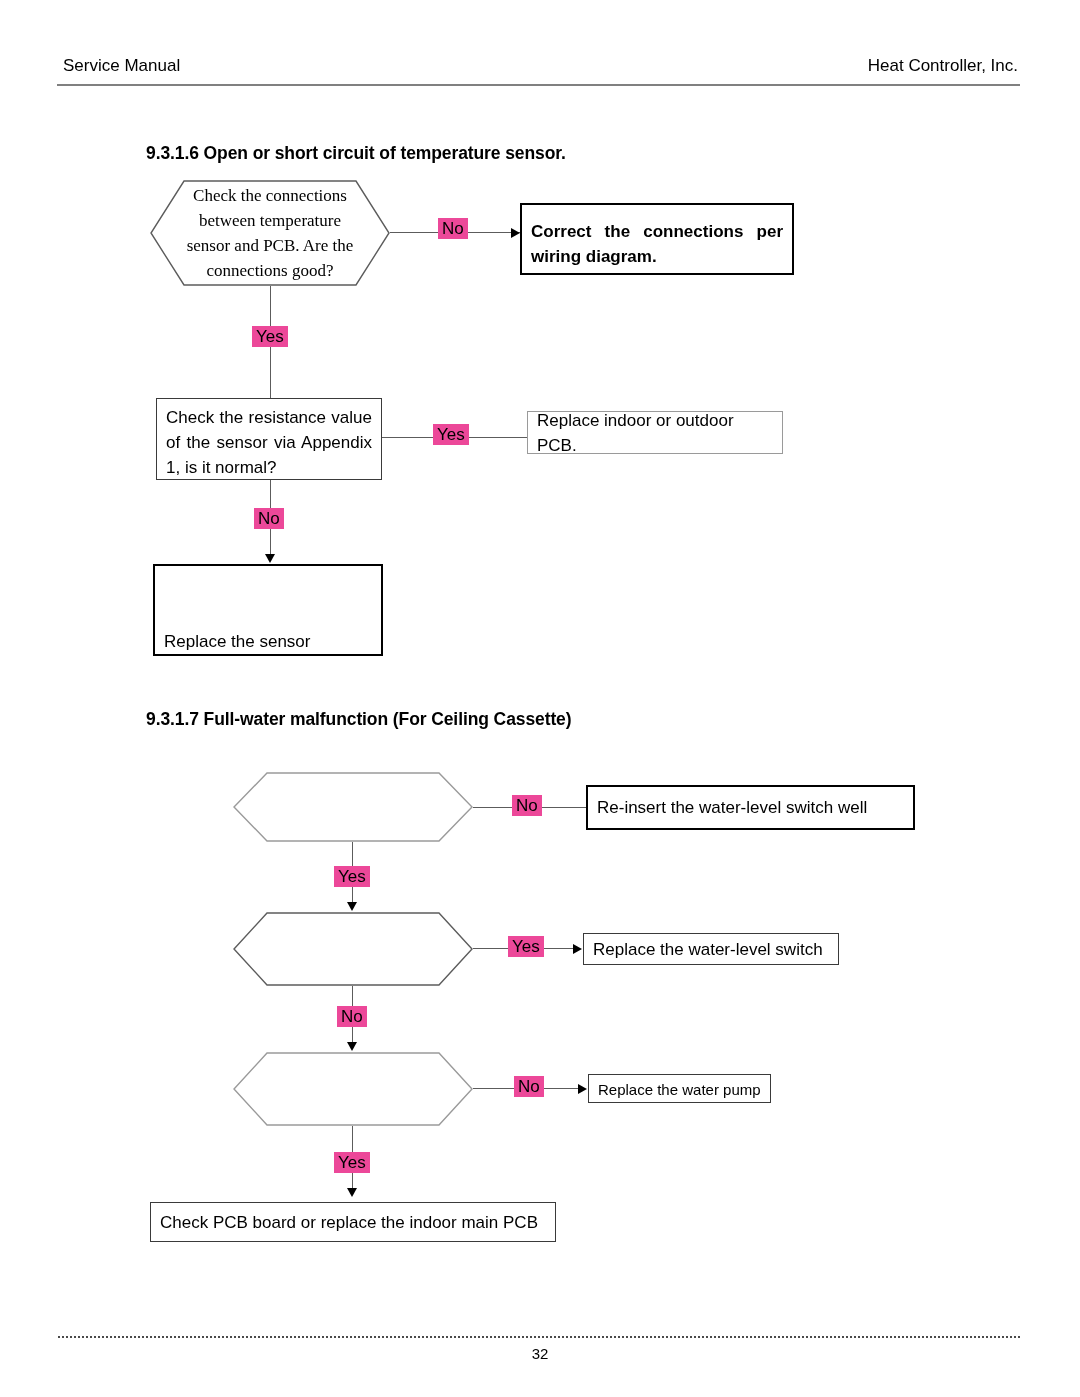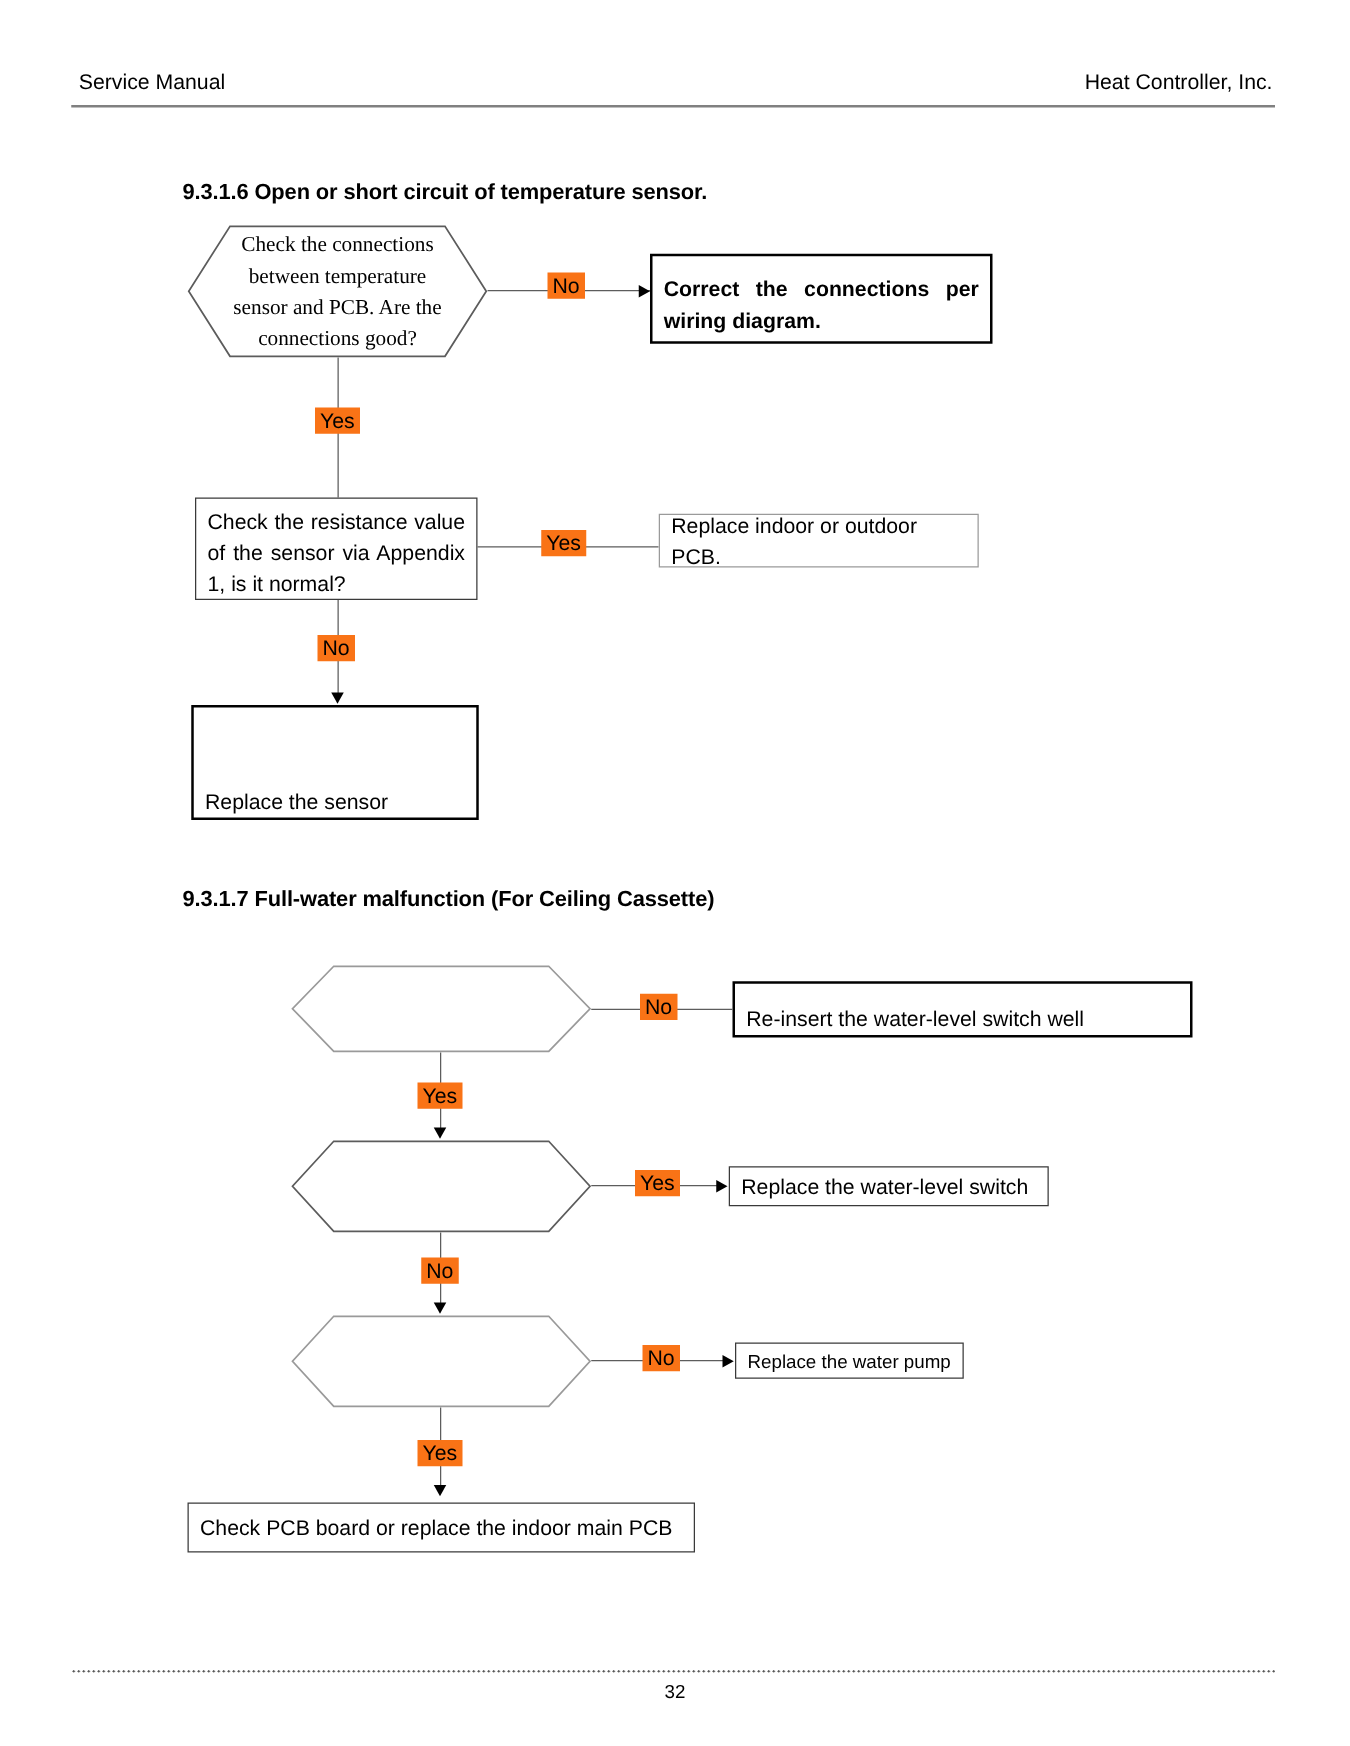--- a/index.html
+++ b/index.html
@@ -125,21 +125,21 @@
     position: absolute;
     width: 0; height: 0;
     border-top: 5px solid transparent;
     border-bottom: 5px solid transparent;
     border-left: 9px solid #000000;
   }
   .conn-label {
     position: absolute;
     font-size: 17px;
     line-height: 21px;
-    background: #f97316;
+    background: #ec4899;
     padding: 0 4px;
     white-space: nowrap;
   }
 
   
   .justify {
     text-align: justify;
     text-align-last: left;
   }
 
@@ -216,21 +216,21 @@
 
 <div class="flow-node hex-node" style="left:233px; top:772px; width:240px; height:70px;">
   <svg width="240" height="70" viewBox="0 0 240 70" aria-hidden="true">
     <polygon points="34,1 206,1 239,35 206,69 34,69 1,35" fill="#ffffff" stroke="#9a9a9a" stroke-width="1.4"></polygon>
   </svg>
 </div>
 
 <div class="conn conn-h" style="left:473px; top:807px; width:113px;"></div>
 <div class="conn-label" style="left:512px; top:795px;">No</div>
 
-<div class="flow-node rect-box" style="left:586px; top:785px; width:368px; height:45px; display:flex; align-items:flex-end;">
+<div class="flow-node rect-box" style="left:586px; top:785px; width:329px; height:45px; display:flex; align-items:center;">
   <span class="node-text">Re-insert the water-level switch well</span>
 </div>
 
 <div class="conn conn-v" style="left:352px; top:842px; height:64px;"></div>
 <div class="conn-label" style="left:334px; top:866px;">Yes</div>
 <div class="arrow-down" style="left:347px; top:902px;"></div>
 
 <div class="flow-node hex-node" style="left:233px; top:912px; width:240px; height:74px;">
   <svg width="240" height="74" viewBox="0 0 240 74" aria-hidden="true">
     <polygon points="34,1 206,1 239,37 206,73 34,73 1,37" fill="#ffffff" stroke="#5c5c5c" stroke-width="1.4"></polygon>

